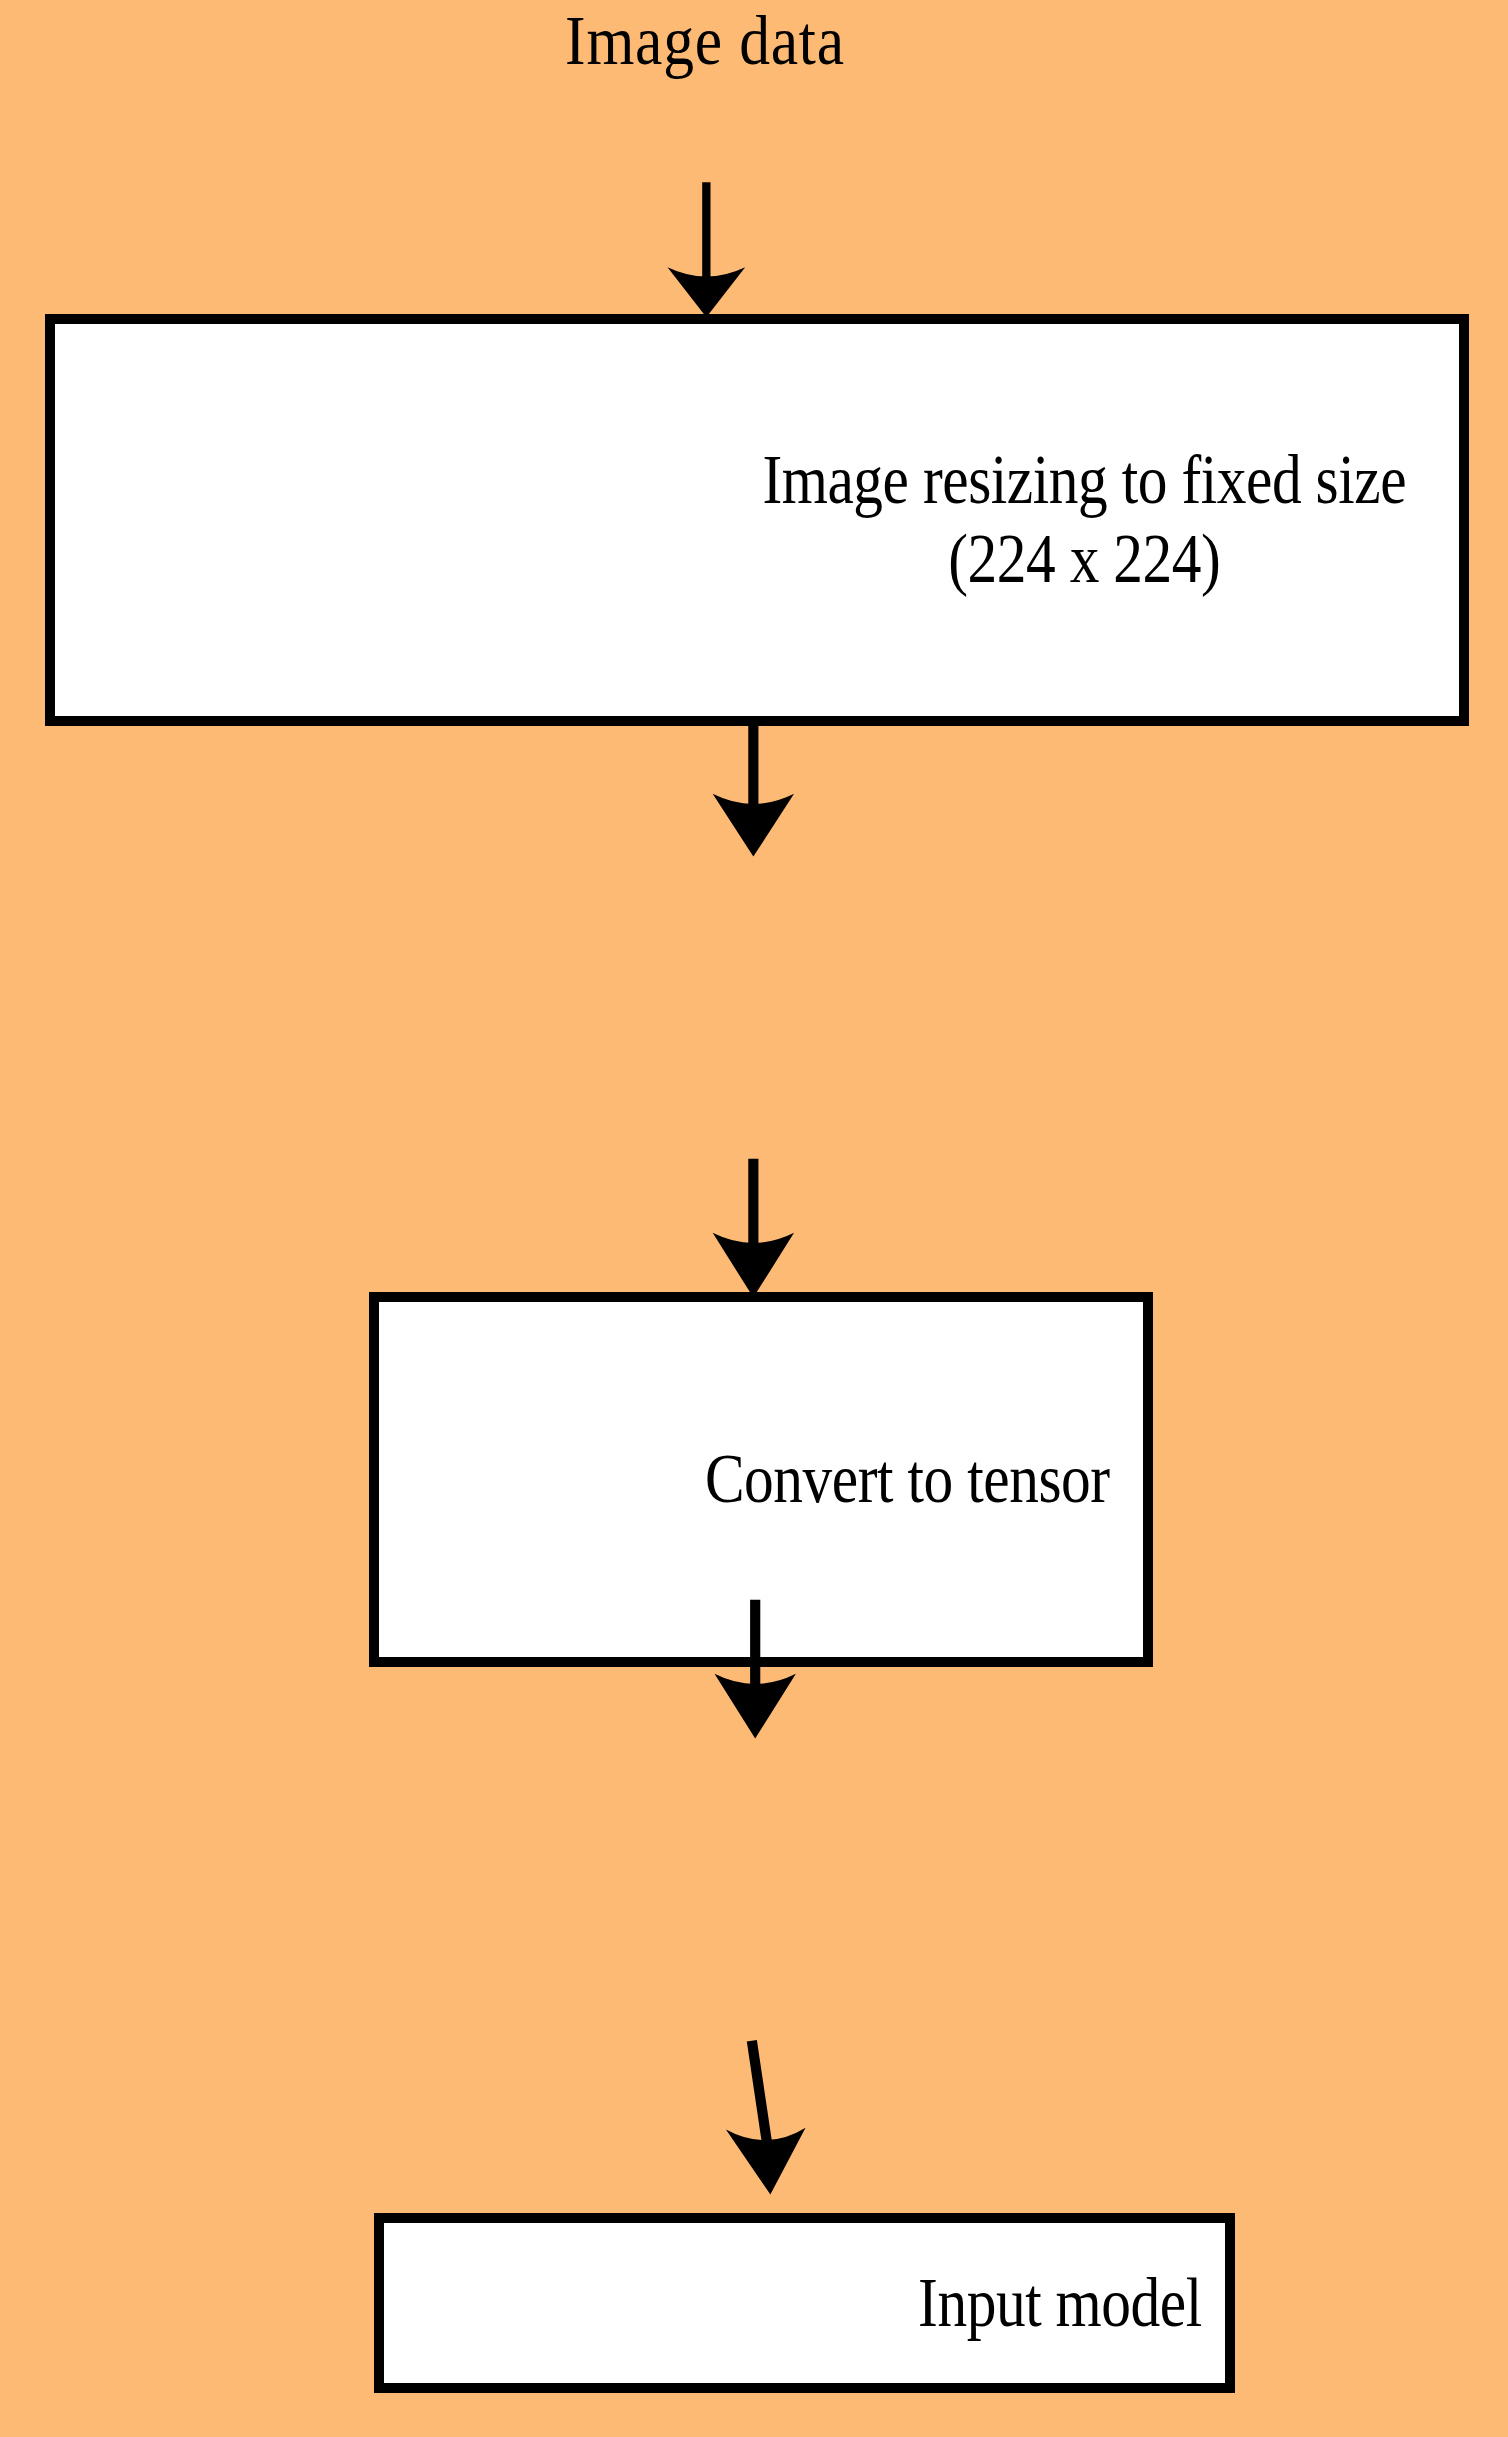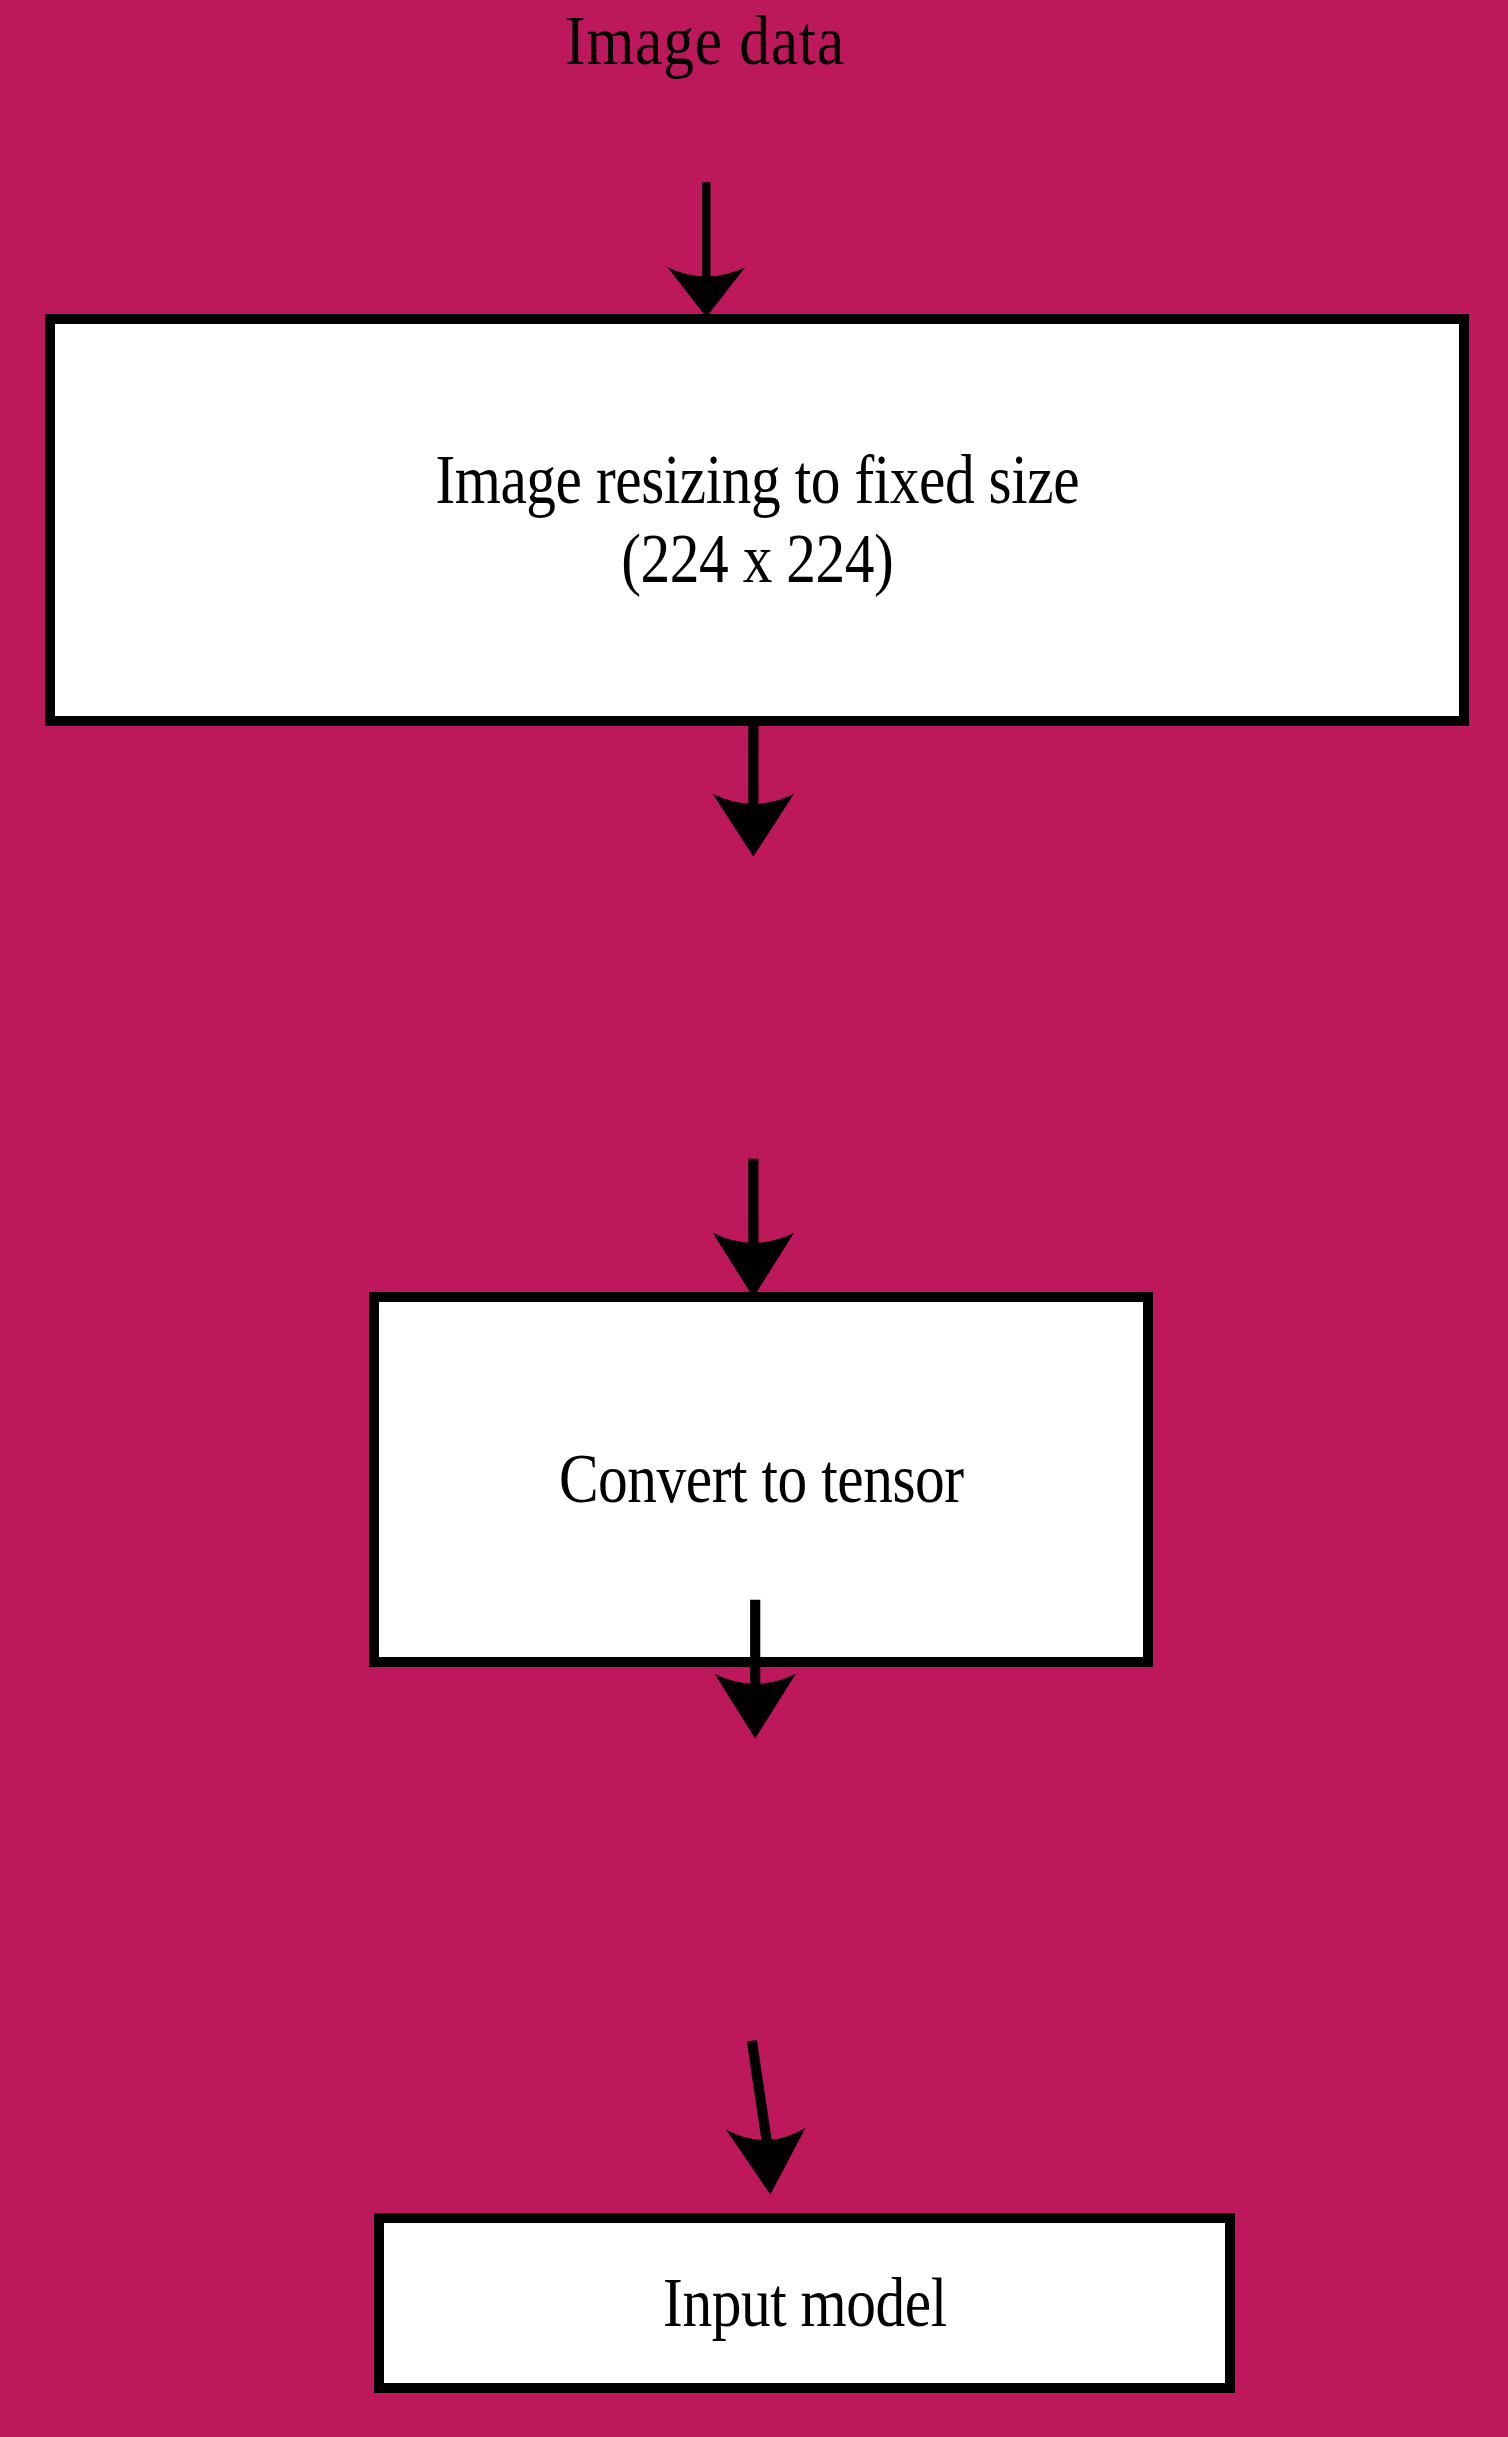--- a/index.html
+++ b/index.html
@@ -4,33 +4,33 @@
 <style>
   html, body {
     margin: 0;
     padding: 0;
     background: #ffffff;
   }
   #canvas {
     position: relative;
     width: 1508px;
     height: 2438px;
-    background: #be185d;
+    background: #fdba74;
     overflow: hidden;
     font-family: "Liberation Serif", "DejaVu Serif", serif;
     color: #000000;
   }
   .node {
     position: absolute;
     box-sizing: border-box;
     background: #ffffff;
     border: 10.2px solid #000000;
     display: flex;
     align-items: center;
-    justify-content: center;
+    justify-content: flex-end;
     text-align: center;
   }
   .node-label {
     font-family: "Liberation Serif", "DejaVu Serif", serif;
     font-size: 69px;
     line-height: 1.14;
     letter-spacing: -0.5px;
     transform: scaleX(0.86);
     white-space: pre-line;
     color: #000000;

